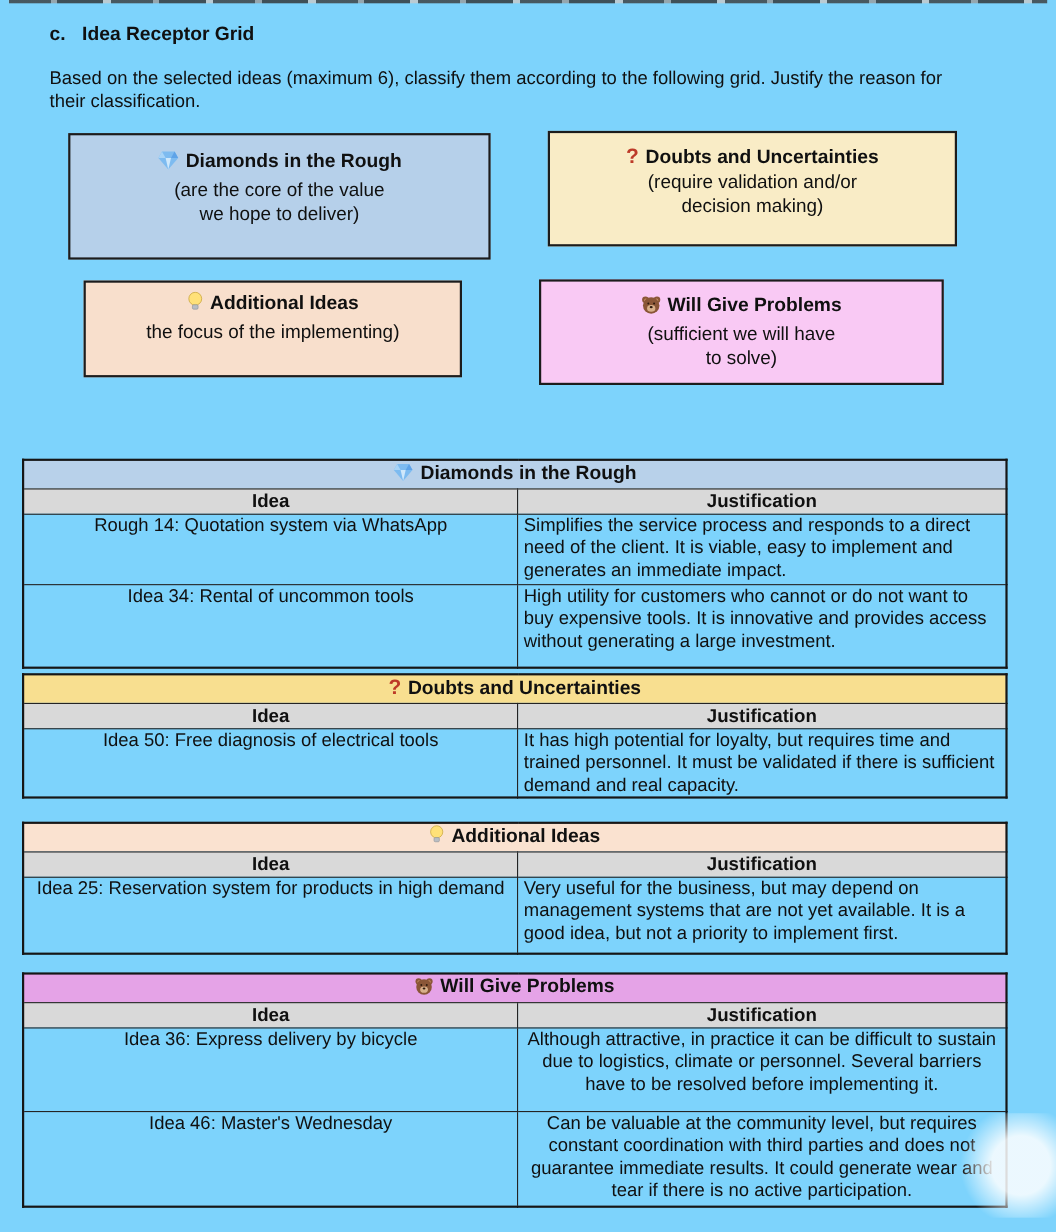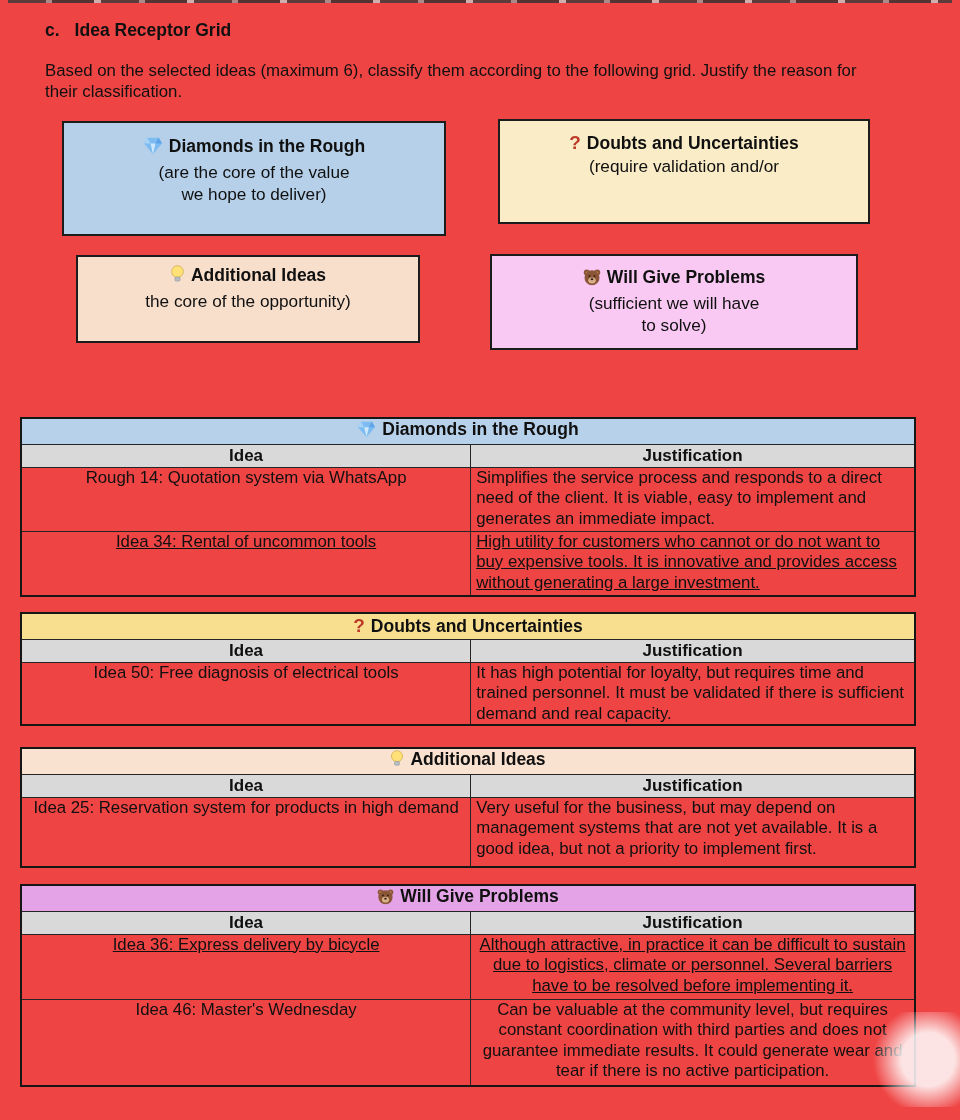--- a/index.html
+++ b/index.html
@@ -1,17 +1,17 @@
 <!DOCTYPE html>
 <html><head>
 <meta charset="utf-8">
 <style>
   html,body{margin:0;padding:0;background:#ffffff;}
   .page{
-    position:relative;width:960px;height:1120px;background:#ef4444;
+    position:relative;width:960px;height:1120px;background:#7dd3fc;
     font-family:"Liberation Sans","DejaVu Sans",sans-serif;color:#101010;
     overflow:hidden;
   }
   
   .top-strip{
     position:absolute;left:8px;top:0;width:944px;height:3px;opacity:.8;
     background:repeating-linear-gradient(90deg,#3a3a3a 0 38px,#9b9b9b 38px 44px,#2f2f2f 44px 86px,#c9c9c9 86px 93px);
   }
   .heading{position:absolute;left:45px;top:20px;font-size:17.5px;font-weight:bold;}
   .heading .prefix{margin-right:15px;}
@@ -36,21 +36,21 @@
   }
   table.grid th,table.grid td{border:1.6px solid #242424;padding:0 5px;box-sizing:border-box;}
   th.title-row{height:26px;font-size:17.5px;font-weight:bold;text-align:center;padding:1px 4px;}
   th.colhead{height:23px;background:#d9d9d9;font-weight:bold;text-align:center;font-size:17px;padding:1px 4px;}
   td.idea{text-align:center;vertical-align:top;line-height:20.5px;padding:1px 14px;}
   td.just{text-align:left;vertical-align:top;line-height:20.5px;padding:1px 4px 1px 7px;}
   td.just.center{text-align:center;}
   .col-idea{width:50.3%;}
   .col-just{width:49.7%;}
   .t0{top:417px;} .t1{top:612px;} .t2{top:747px;} .t3{top:884px;}
-  .h64{height:64px;} .h65{height:65px;text-decoration:underline;} .h68{height:55px;} .h70{height:70px;} .h87{height:87px;}
+  .h64{height:64px;} .h65{height:76px;} .h68{height:55px;} .h70{height:70px;} .h87{height:87px;}
 
   .watermark{
     position:absolute;left:868px;top:1012px;width:100px;height:95px;z-index:6;pointer-events:none;
     background:radial-gradient(circle at 60% 50%, rgba(255,255,255,.85) 0 35%, rgba(255,255,255,0) 72%);
   }
 </style>
 </head>
 <body>
 
 <div class="page">
@@ -73,30 +73,31 @@
     </div>
     <div class="qline">(are the core of the value</div>
     <div class="qline">we hope to deliver)</div>
   </div>
 
   <div class="qbox qbox-1" style="background: rgb(249, 236, 198);">
     <div class="qtitle">
       <span class="q-icon">?</span><span>Doubts and Uncertainties</span>
     </div>
     <div class="qline">(require validation and/or</div>
+    <div class="qline">decision making)</div>
   </div>
 
   <div class="qbox qbox-2" style="background: rgb(248, 223, 204);">
     <div class="qtitle">
       <span class="icon"><svg viewBox="0 0 20 26" width="15" height="19">
             <circle cx="10" cy="9" r="8" fill="#ffe178" stroke="#caa83f" stroke-width="1"></circle>
             <rect x="6.5" y="16.5" width="7" height="5.5" rx="1.5" fill="#b9bec4" stroke="#8d9399" stroke-width="0.8"></rect>
           </svg></span><span>Additional Ideas</span>
     </div>
-    <div class="qline">the core of the opportunity)</div>
+    <div class="qline">the focus of the implementing)</div>
   </div>
 
   <div class="qbox qbox-3" style="background: rgb(249, 201, 244);">
     <div class="qtitle">
       <span class="icon"><svg viewBox="0 0 24 24" width="18" height="18">
             <circle cx="5" cy="6" r="4" fill="#8a5637"></circle>
             <circle cx="19" cy="6" r="4" fill="#8a5637"></circle>
             <circle cx="5.5" cy="6.5" r="2" fill="#c89064"></circle>
             <circle cx="18.5" cy="6.5" r="2" fill="#c89064"></circle>
             <circle cx="12" cy="13" r="10" fill="#8a5637"></circle>

